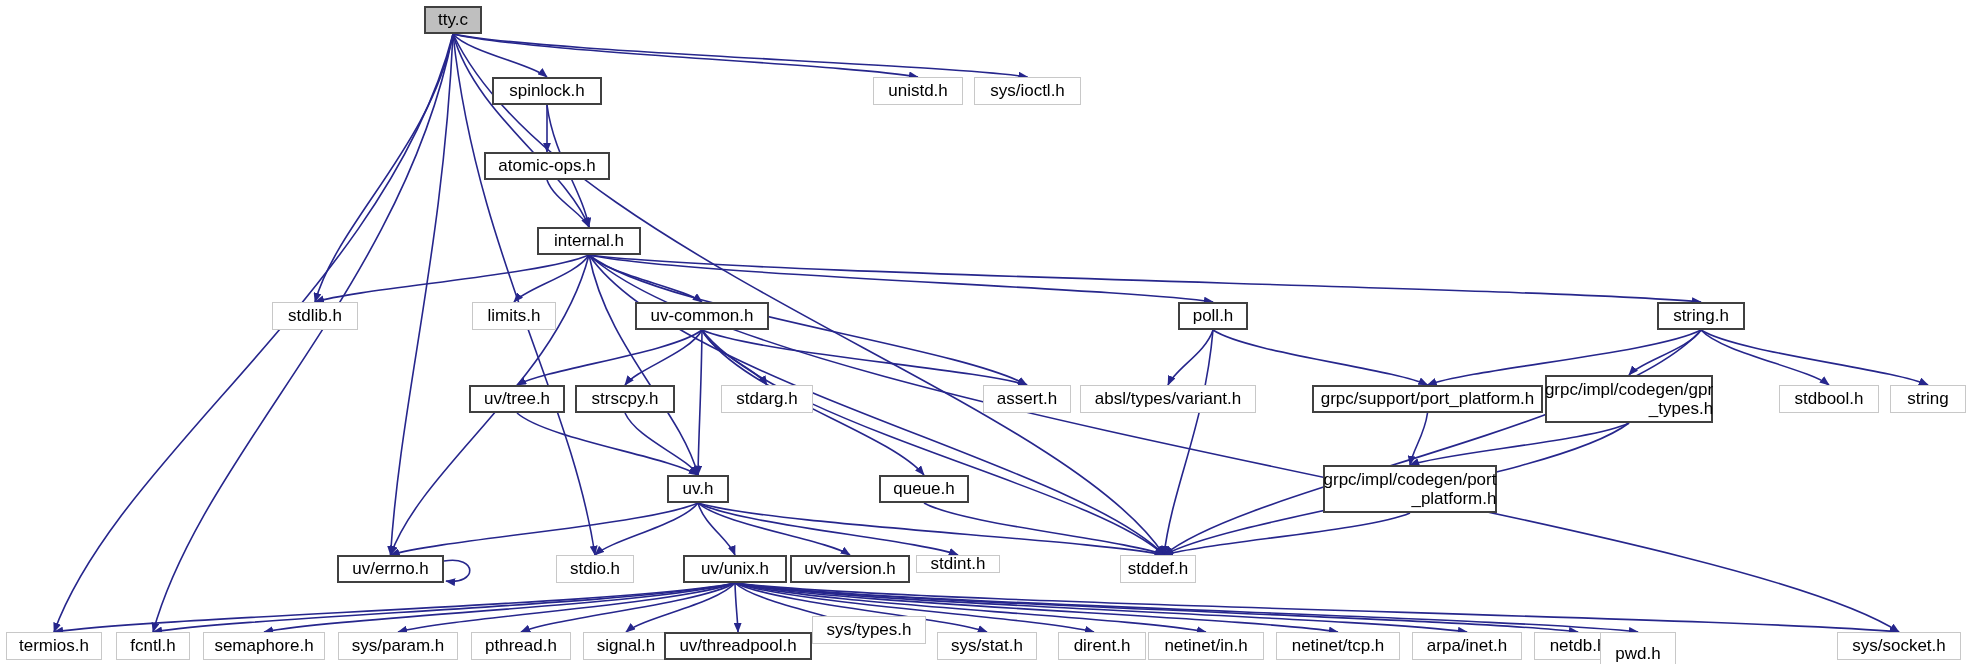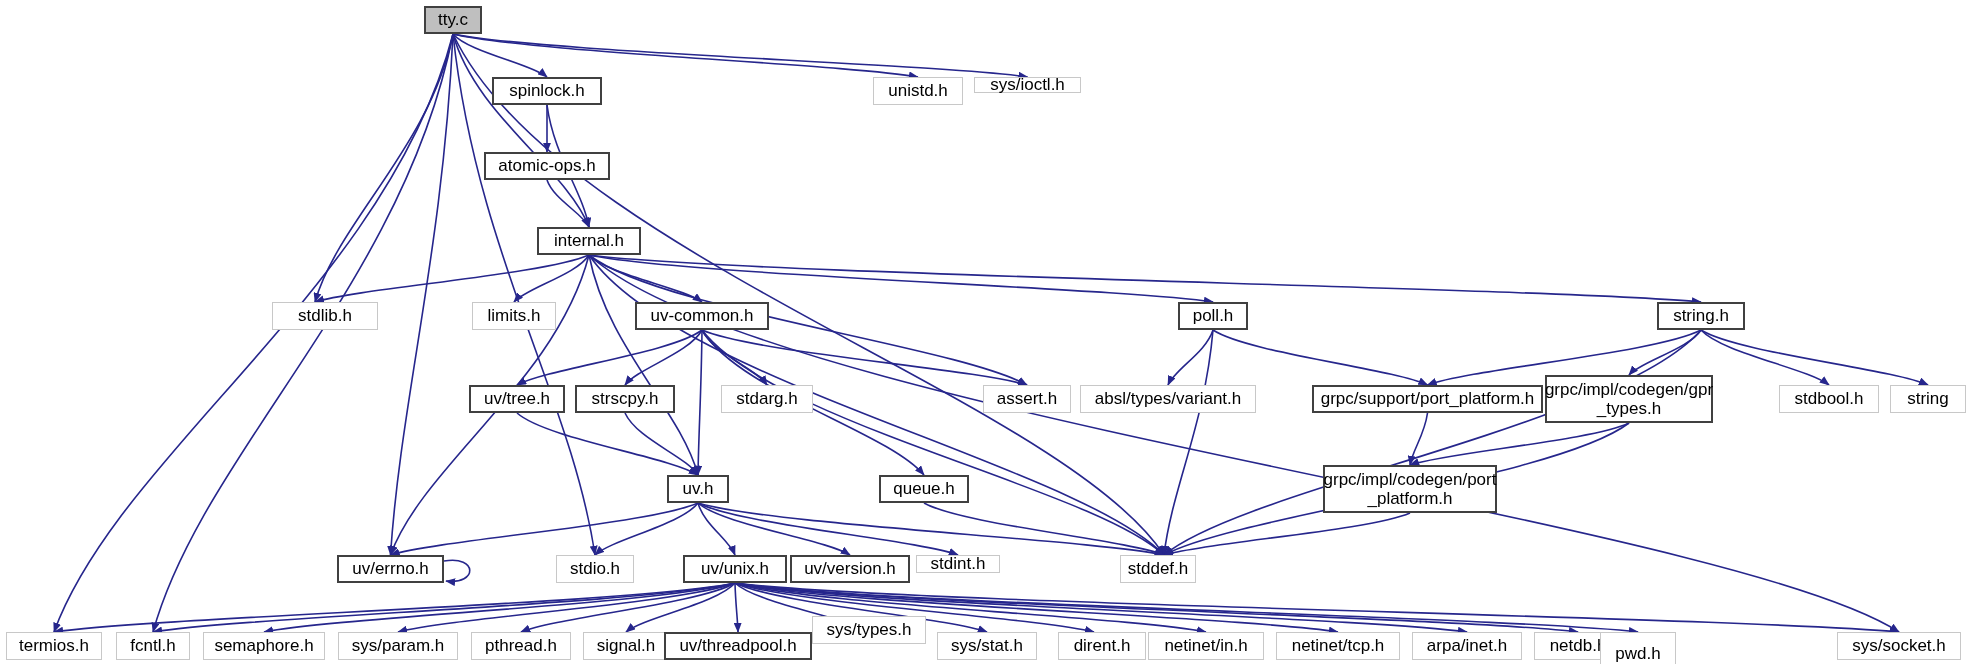--- a/index.html
+++ b/index.html
@@ -23,21 +23,21 @@
     top: 0;
     width: 1987px;
     height: 664px;
   }
   .node {
     position: absolute;
     box-sizing: border-box;
     display: flex;
     align-items: center;
     justify-content: center;
-    text-align: center;
+    text-align: right;
     background: #ffffff;
     border: 1px solid #c8c8c8;
     color: #000000;
     font-size: 17px;
     line-height: 1.12;
     white-space: pre;
     letter-spacing: 0px;
   }
   .node.strong {
     border: 2px solid #404040;
@@ -129,24 +129,24 @@
         <path d="M735,583 C853.66,603.58 1459.34,617.3 1578,632" fill="none" stroke="#26268c" stroke-width="1.6" marker-end="url(#arrow)"></path>
         <path d="M735,583 C860.86,603.58 1512.14,617.3 1638,632" fill="none" stroke="#26268c" stroke-width="1.6" marker-end="url(#arrow)"></path>
         <path d="M735,583 C892.1800000000001,603.58 1741.82,617.3 1899,632" fill="none" stroke="#26268c" stroke-width="1.6" marker-end="url(#arrow)"></path>
         <path d="M444,561 C478,555 478,585 446,581" fill="none" stroke="#26268c" stroke-width="1.6" marker-end="url(#arrow)"></path>
       </g>
   </svg>
   <div id="nodes">
       <div class="node root" style="left: 424px; top: 6px; width: 58px; height: 28px;"><span class="node-label">tty.c</span></div>
       <div class="node strong" style="left: 492px; top: 77px; width: 110px; height: 28px;"><span class="node-label">spinlock.h</span></div>
       <div class="node " style="left: 873px; top: 77px; width: 90px; height: 28px;"><span class="node-label">unistd.h</span></div>
-      <div class="node " style="left: 974px; top: 77px; width: 107px; height: 16px;"><span class="node-label">sys/ioctl.h</span></div>
+      <div class="node " style="left: 974px; top: 77px; width: 107px; height: 28px;"><span class="node-label">sys/ioctl.h</span></div>
       <div class="node strong" style="left: 484px; top: 152px; width: 126px; height: 28px;"><span class="node-label">atomic-ops.h</span></div>
       <div class="node strong" style="left: 537px; top: 227px; width: 104px; height: 28px;"><span class="node-label">internal.h</span></div>
-      <div class="node " style="left: 272px; top: 302px; width: 106px; height: 28px;"><span class="node-label">stdlib.h</span></div>
+      <div class="node " style="left: 272px; top: 302px; width: 86px; height: 28px;"><span class="node-label">stdlib.h</span></div>
       <div class="node " style="left: 472px; top: 302px; width: 84px; height: 28px;"><span class="node-label">limits.h</span></div>
       <div class="node strong" style="left: 635px; top: 302px; width: 134px; height: 28px;"><span class="node-label">uv-common.h</span></div>
       <div class="node strong" style="left: 1178px; top: 302px; width: 70px; height: 28px;"><span class="node-label">poll.h</span></div>
       <div class="node strong" style="left: 1657px; top: 302px; width: 88px; height: 28px;"><span class="node-label">string.h</span></div>
       <div class="node strong" style="left: 469px; top: 385px; width: 96px; height: 28px;"><span class="node-label">uv/tree.h</span></div>
       <div class="node strong" style="left: 575px; top: 385px; width: 100px; height: 28px;"><span class="node-label">strscpy.h</span></div>
       <div class="node " style="left: 721px; top: 385px; width: 92px; height: 28px;"><span class="node-label">stdarg.h</span></div>
       <div class="node " style="left: 983px; top: 385px; width: 88px; height: 28px;"><span class="node-label">assert.h</span></div>
       <div class="node " style="left: 1080px; top: 385px; width: 176px; height: 28px;"><span class="node-label">absl/types/variant.h</span></div>
       <div class="node strong" style="left: 1312px; top: 385px; width: 231px; height: 28px;"><span class="node-label">grpc/support/port_platform.h</span></div>

